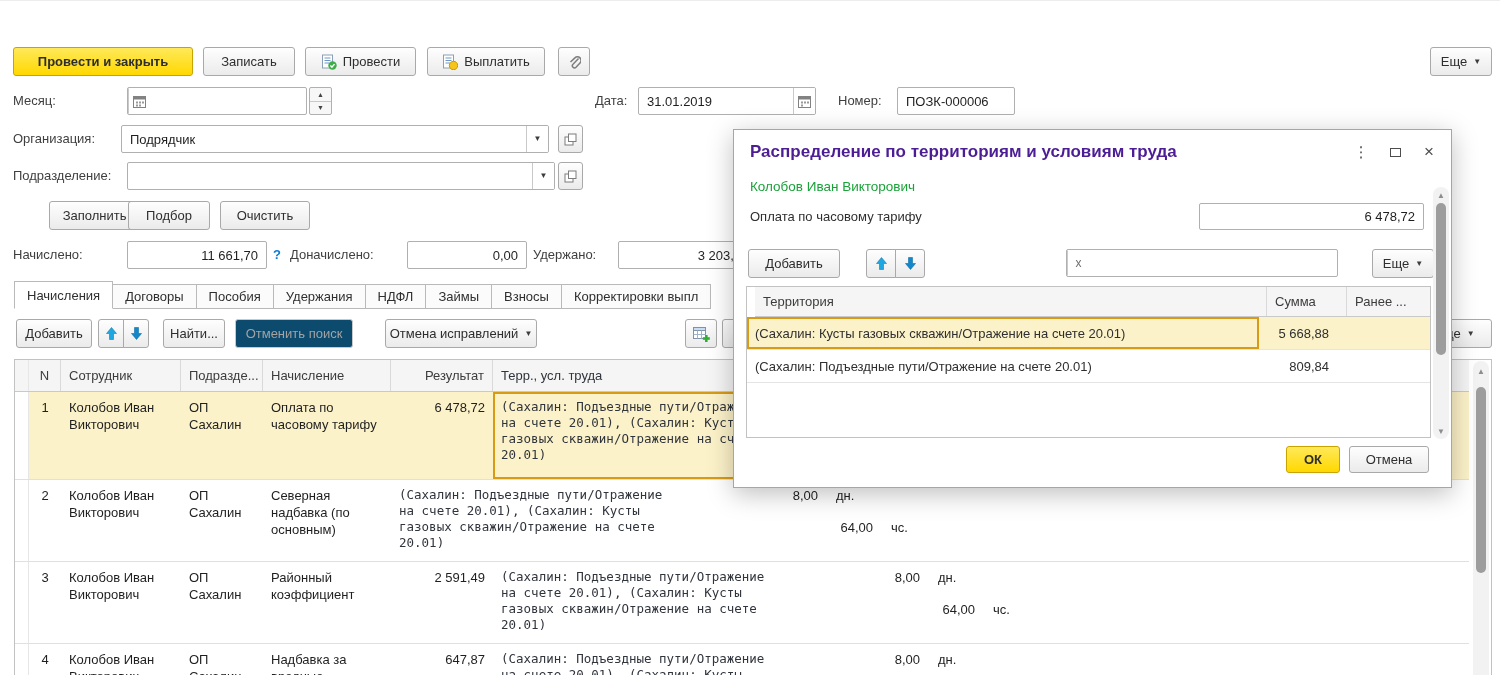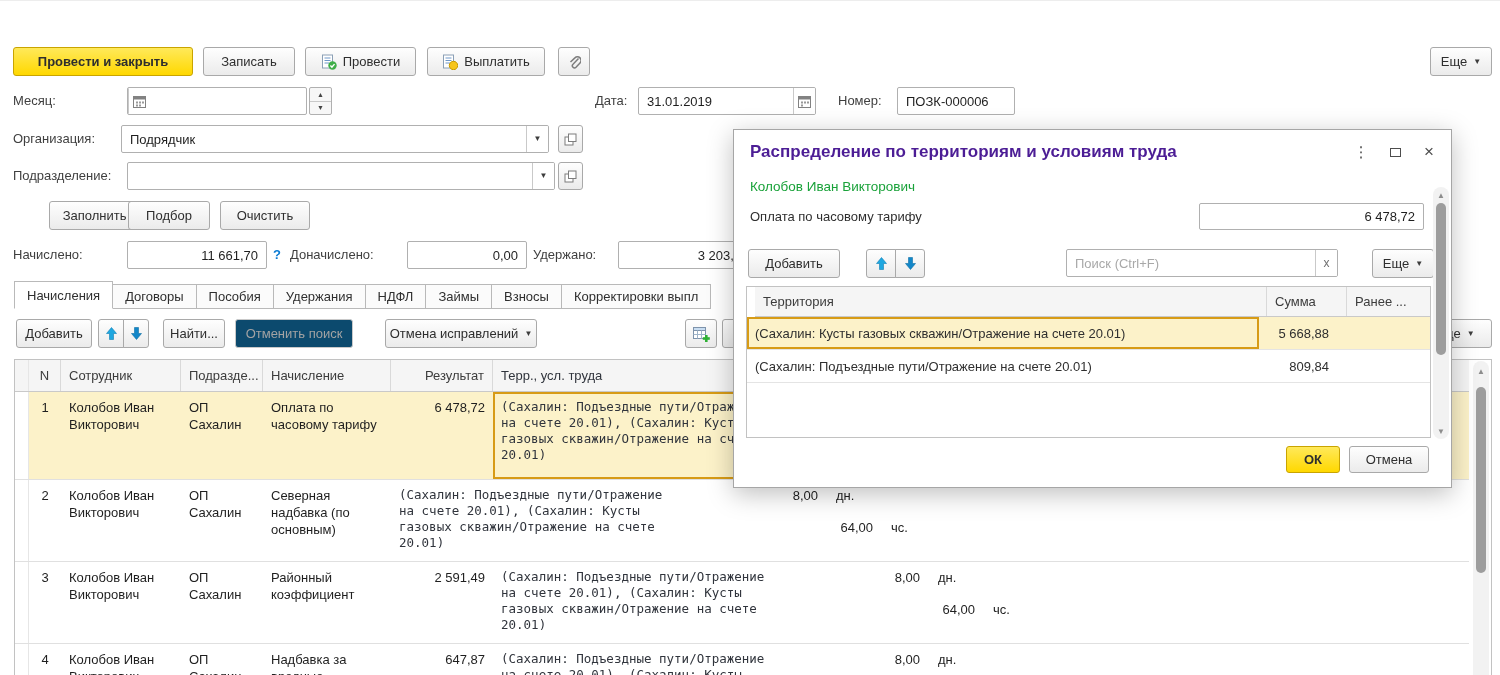--- a/index.html
+++ b/index.html
@@ -391,21 +391,20 @@
         </span>
     </div>
     <div class="btn icononly" style="left:161px;top:119px;width:30px;border-top-left-radius:0;border-bottom-left-radius:0;">
       <span>
           <svg width="11" height="13" viewBox="0 0 11 13">
             <path d="M5.5 12.5 L0.5 6.5 H3.5 V0.5 H7.5 V6.5 H10.5 Z" fill="#1287c9" stroke="#0e6ea4" stroke-width="0.6"></path>
           </svg>
         </span>
     </div>
     <div class="fld" style="left:332px;top:119px;width:272px;">
-      <input placeholder="Поиск (Ctrl+F)" style="">
       <span class="seg" style="color:#6f6f6f;font-size:12px;">x</span>
     </div>
     <div class="btn" style="left:638px;top:119px;width:62px;">
       <span>Еще</span>
       <span class="caret">▼</span>
     </div>
 
     <div class="dtable">
       <div class="thead" style="height:30px;margin-left:8px;">
         <div class="dth d-ter">Территория</div>

